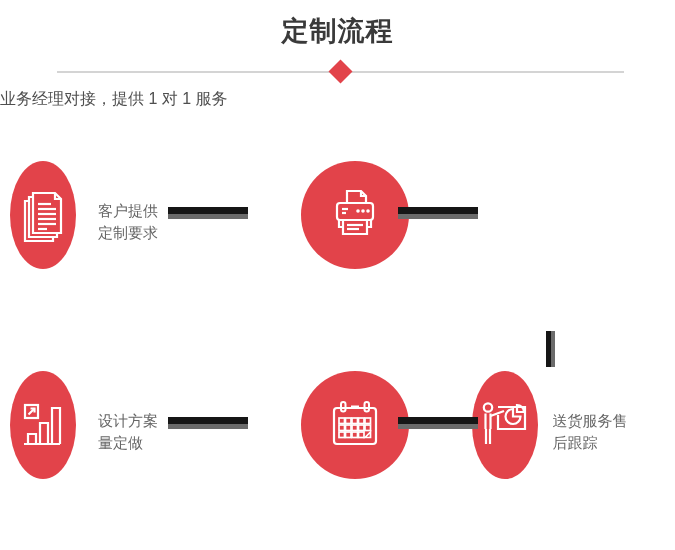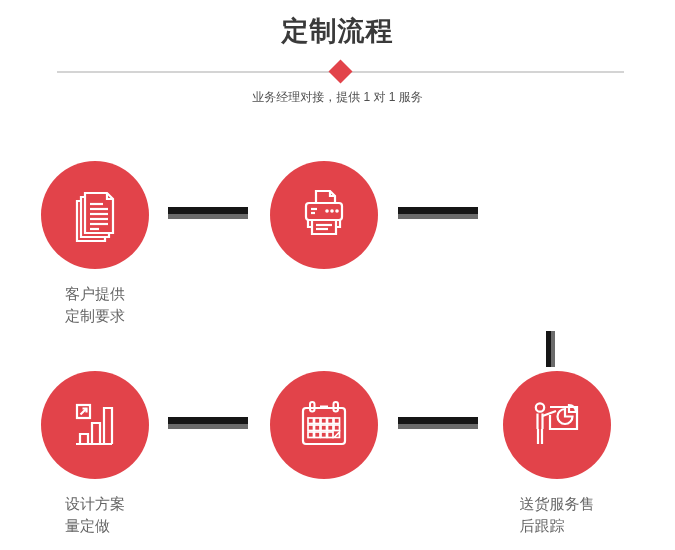--- a/index.html
+++ b/index.html
@@ -6,25 +6,25 @@
   body{font-family:"Liberation Sans","DejaVu Sans",sans-serif;}
   .stage{position:relative;width:675px;height:550px;background:#fff;overflow:hidden;}
 
   
   .title{position:absolute;top:13px;left:0;width:100%;text-align:center;
          font-size:27px;font-weight:700;color:var(--title-text,#3a3a3a);letter-spacing:1px;}
   .divider{position:absolute;top:71px;left:57px;width:567px;height:2px;
            background:var(--divider,#d4d4d4);}
   .diamond{position:absolute;top:63px;left:332px;width:17px;height:17px;
            background:var(--accent-red,#e2434a);transform:rotate(45deg);}
-  .subtitle{position:absolute;top:89px;left:0;width:100%;text-align:center;
-            font-size:12px;color:var(--subtitle-text,#4f4f4f);}
+  .subtitle{position:absolute;top:89px;left:0;width:100%;text-align:left;
+            font-size:16px;color:var(--subtitle-text,#4f4f4f);}
 
   
-  .cell{position:absolute;width:170px;display:flex;flex-direction:column;align-items:center;justify-content:flex-end;}
+  .cell{position:absolute;width:170px;display:flex;flex-direction:row;align-items:center;justify-content:flex-end;}
   .circle{width:108px;height:108px;border-radius:50%;background:var(--accent-red,#e2434a);
           display:flex;align-items:center;justify-content:center;}
   .label{margin-top:14px;width:100%;text-align:center;}
   .label span{display:inline-block;text-align:left;white-space:pre-line;
               font-size:15px;line-height:22px;color:var(--label-text,#666666);}
 
   
   .hconn{position:absolute;width:80px;height:12px;
          background:linear-gradient(to bottom,var(--connector-dark,#161616) 0 58%,var(--connector-gray,#6b6b6b) 58% 100%);}
   .vconn{position:absolute;width:9px;height:36px;

